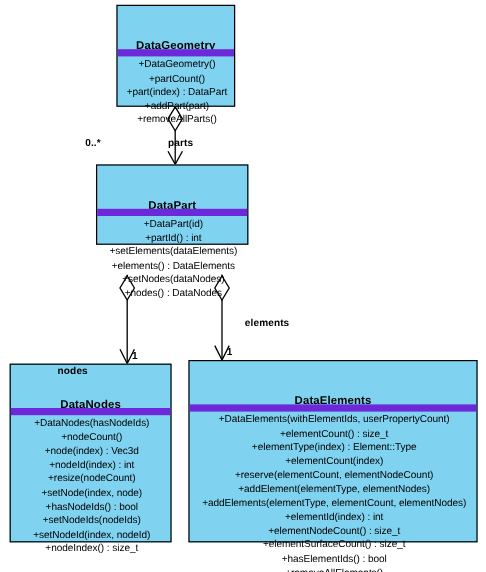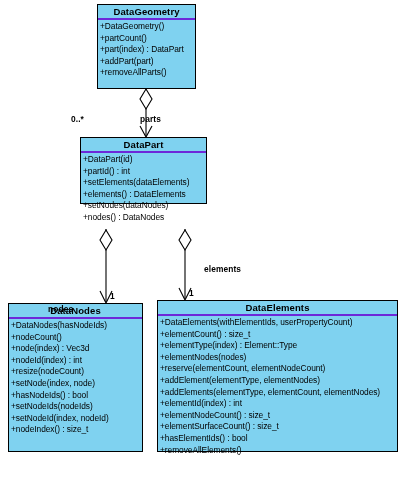--- a/index.html
+++ b/index.html
@@ -27,29 +27,31 @@
     background: #7fd2f0;
     z-index: 2;
   }
   .uml-title {
     box-sizing: border-box;
     text-align: center;
     font-weight: bold;
     font-size: 9.5px;
     line-height: 14px;
     height: 15px;
-    border-bottom: 2px solid #6d28d9;
+    border-bottom: 6px solid #6d28d9;
     color: #000000;
     letter-spacing: 0.1px;
     overflow: hidden;
     white-space: nowrap;
+    margin-top: 27px;
   }
   .uml-members {
     box-sizing: border-box;
     padding: 1px 0 2px 2px;
+    text-align: center;
   }
   .uml-member {
     font-size: 8.4px;
     line-height: 11.6px;
     color: #000000;
     white-space: nowrap;
     overflow: hidden;
     letter-spacing: -0.05px;
   }
   .edge-label {
@@ -127,21 +129,21 @@
     <div class="uml-member">+nodeIndex() : size_t</div>
   </div>
 </div>
 
 <div class="uml-class" style="left:157px; top:300px; width:241px; height:152px;">
   <div class="uml-title">DataElements</div>
   <div class="uml-members">
     <div class="uml-member">+DataElements(withElementIds, userPropertyCount)</div>
     <div class="uml-member">+elementCount() : size_t</div>
     <div class="uml-member">+elementType(index) : Element::Type</div>
-    <div class="uml-member">+elementNodes(nodes)</div>
+    <div class="uml-member">+elementCount(index)</div>
     <div class="uml-member">+reserve(elementCount, elementNodeCount)</div>
     <div class="uml-member">+addElement(elementType, elementNodes)</div>
     <div class="uml-member">+addElements(elementType, elementCount, elementNodes)</div>
     <div class="uml-member">+elementId(index) : int</div>
     <div class="uml-member">+elementNodeCount() : size_t</div>
     <div class="uml-member">+elementSurfaceCount() : size_t</div>
     <div class="uml-member">+hasElementIds() : bool</div>
     <div class="uml-member">+removeAllElements()</div>
   </div>
 </div>

